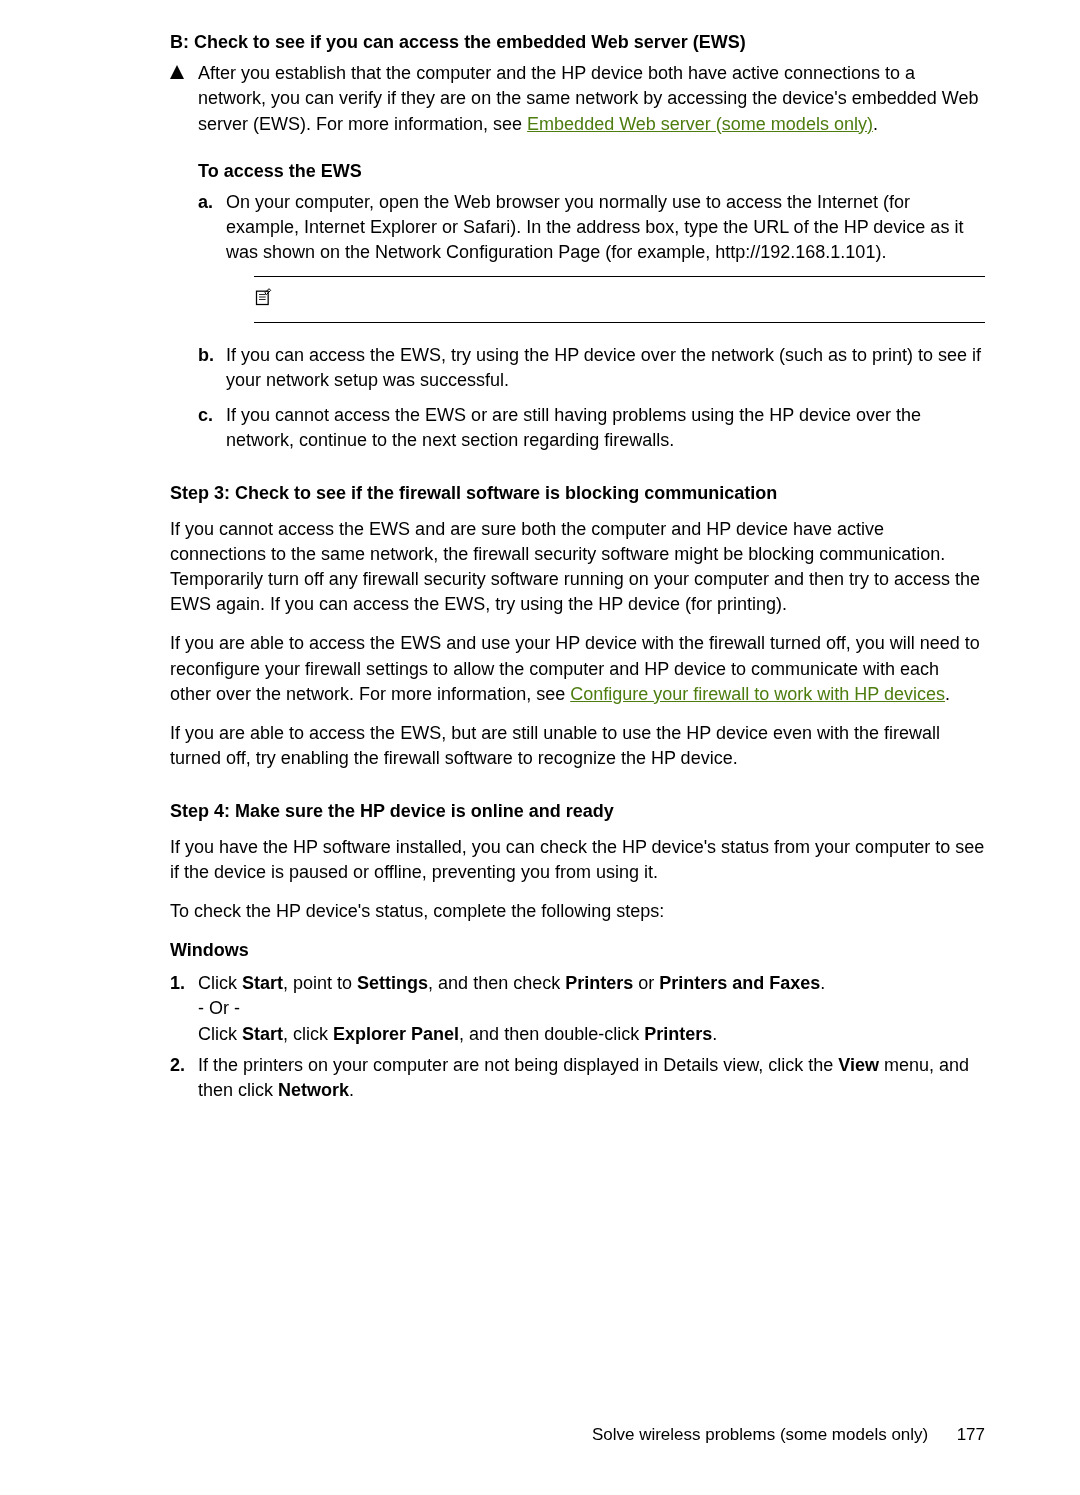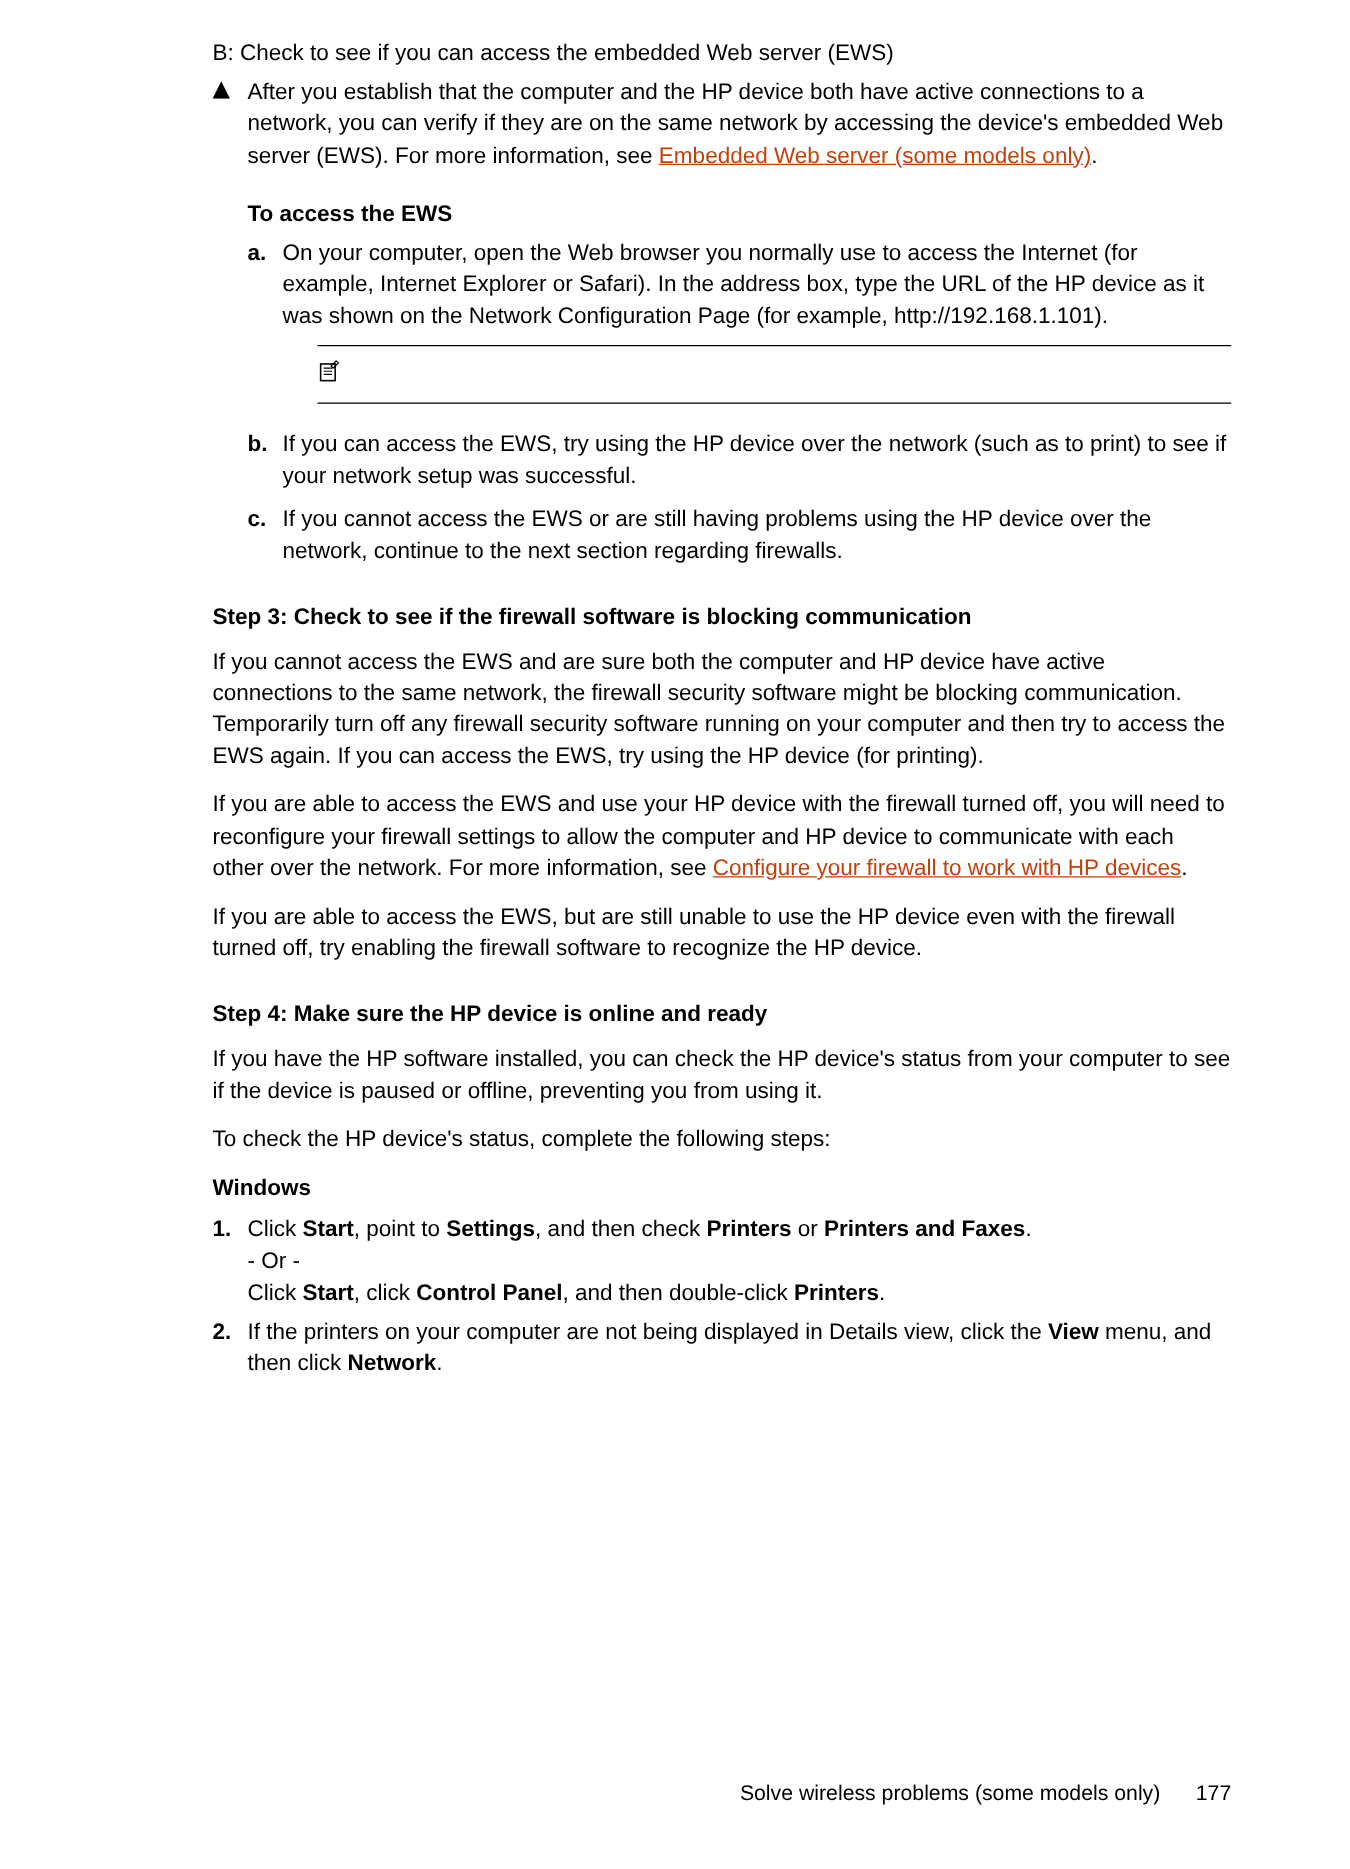--- a/index.html
+++ b/index.html
@@ -8,26 +8,26 @@
       font-size: 18px;
       line-height: 1.4;
       color: #000;
       background: #fff;
       width: 1080px;
       height: 1495px;
       position: relative;
       padding: 30px 95px 0 170px;
     }
     .bold { font-weight: bold; }
-    .section-heading { font-weight: normal; margin-bottom: 6px; }
+    .section-heading { font-weight: bold; margin-bottom: 6px; }
     .triangle-item { display: flex; margin-bottom: 18px; }
     .triangle-marker { flex: 0 0 28px; font-size: 18px; }
     .triangle-marker svg { width: 14px; height: 14px; margin-top: 4px; }
     .triangle-content { flex: 1; }
-    .link { color: #c2410c; text-decoration: underline; }
+    .link { color: #4d7c0f; text-decoration: underline; }
     .sub-heading { font-weight: bold; margin-left: 28px; margin-top: 22px; margin-bottom: 6px; }
     .ordered-sub { margin-left: 28px; }
     .ordered-sub-item { display: flex; margin-bottom: 10px; }
     .ordered-sub-marker { flex: 0 0 28px; font-weight: bold; }
     .ordered-sub-content { flex: 1; }
     .note-box {
       border-top: 1px solid #000;
       border-bottom: 1px solid #000;
       padding: 8px 0;
       margin: 10px 0 10px 28px;
@@ -113,21 +113,21 @@
 
 <div class="num-list">
   <div class="num-item">
     <div class="num-marker">1.</div>
     <div class="num-content">
       <div>
         <span>Click </span><span class="bold">Start</span><span>, point to </span><span class="bold">Settings</span><span>, and then check </span><span class="bold">Printers</span><span> or </span><span class="bold">Printers and Faxes</span><span>.</span>
       </div>
       <div>- Or -</div>
       <div>
-        <span>Click </span><span class="bold">Start</span><span>, click </span><span class="bold">Control Panel</span><span>, and then double-click </span><span class="bold">Printers</span><span>.</span>
+        <span>Click </span><span class="bold">Start</span><span>, click </span><span class="bold">Explorer Panel</span><span>, and then double-click </span><span class="bold">Printers</span><span>.</span>
       </div>
     </div>
   </div>
   <div class="num-item">
     <div class="num-marker">2.</div>
     <div class="num-content">
       <span>If the printers on your computer are not being displayed in Details view, click the </span><span class="bold">View</span><span> menu, and then click </span><span class="bold">Network</span><span>.</span>
     </div>
   </div>
 </div>

